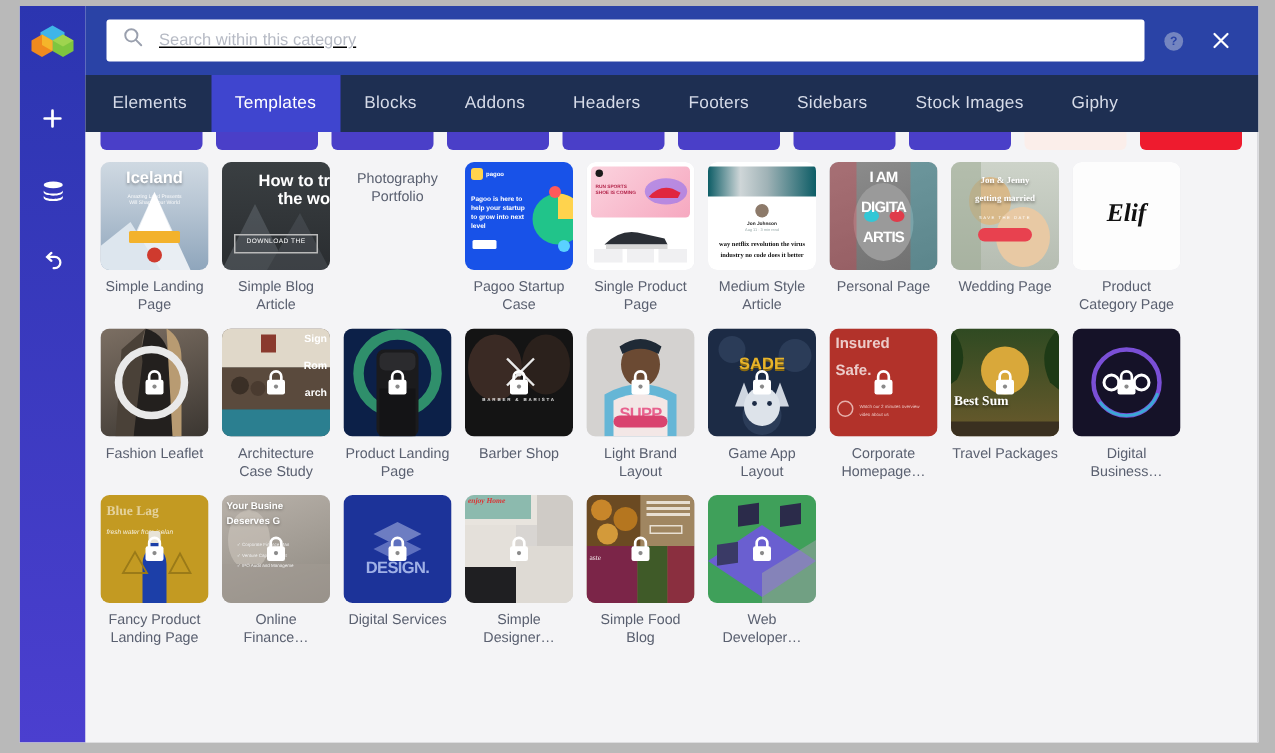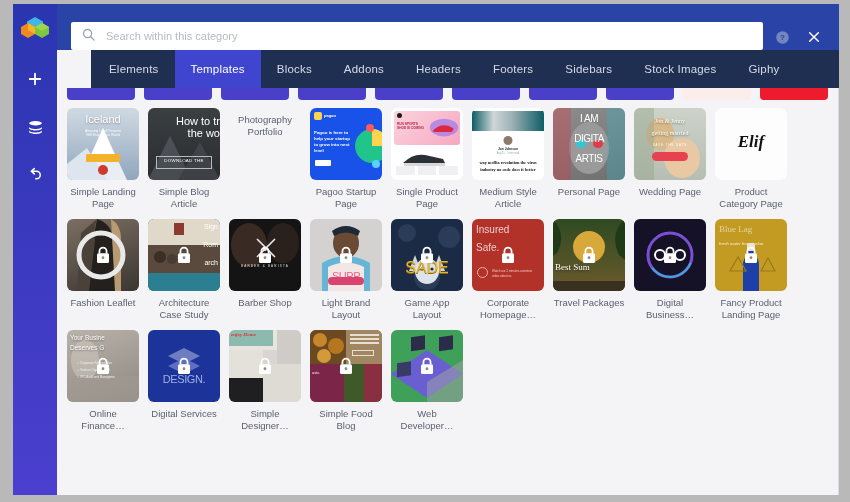--- a/index.html
+++ b/index.html
@@ -46,23 +46,24 @@
 
   
   .panel { flex: 1 1 auto; display: flex; flex-direction: column; min-width: 0; }
 
   
   .header {
     height: 46px;
     background: #24409a;
     background: #2a43a6;
     display: flex;
-    align-items: flex-end;
+    align-items: center;
     padding: 0 12px 0 14px;
     flex: 0 0 46px;
+    text-decoration: underline;
   }
   .search-wrap {
     flex: 1 1 auto;
     height: 28px;
     background: #ffffff;
     border-radius: 2px;
     display: flex;
     align-items: center;
     padding: 0 10px;
     min-width: 0;
@@ -88,21 +89,20 @@
 
   
   .tabbar {
     height: 38px;
     background: #1e2f52;
     display: flex;
     align-items: stretch;
     flex: 0 0 38px;
     padding-left: 2px;
     overflow: hidden;
-    margin-left: 34px;
   }
   .tab {
     display: flex; align-items: center; justify-content: center;
     padding: 0 16px;
     font-size: 11.5px;
     color: #d6dbe8;
     cursor: pointer;
     white-space: nowrap;
     letter-spacing: .2px;
   }
@@ -162,21 +162,21 @@
     line-height: 12px;
     text-align: center;
     color: #5a6070;
     word-break: break-word;
   }
 
   
   .t-label {
     position:absolute; left:0; right:0;
     text-align:center;
-    font-weight:400;
+    font-weight:700;
     color:#fff;
     line-height:1.05;
   }
 </style>
 </head>
 <body>
 
 <div id="app">
 
   <div class="rail">
@@ -298,21 +298,21 @@
       <div style="position:absolute;left:14px;top:5px;font-size:4px;color:#fff;font-weight:700">pagoo</div>
       <div style="position:absolute;left:4px;top:22px;width:40px;font-size:4.4px;line-height:6px;color:#fff;font-weight:700">Pagoo is here to help your startup to grow into next level</div>
       <svg class="art" viewBox="0 0 72 72">
                 <circle cx="62" cy="38" r="17" fill="#21c48a"></circle>
                 <path d="M62 21 A17 17 0 0 1 79 38 L62 38Z" fill="#ffd34d"></path>
                 <circle cx="60" cy="20" r="4" fill="#ff5a5a"></circle>
                 <circle cx="66" cy="56" r="4" fill="#5ad1ff"></circle>
               </svg>
       <div style="position:absolute;left:5px;top:52px;width:16px;height:6px;background:#fff;border-radius:1px"></div>
             </div>
-            <div class="caption">Pagoo Startup Page</div>
+            <div class="caption">Pagoo Startup Case</div>
           </div>
           <div class="card">
             <div class="thumb">
               <div class="art" style="background:#fff"></div>
       <div style="position:absolute;left:3px;top:3px;right:3px;height:34px;border-radius:3px;background:linear-gradient(135deg,#fbd3de,#f6a8c0)"></div>
       <div style="position:absolute;left:6px;top:5px;width:5px;height:5px;border-radius:50%;background:#1b1b1b"></div>
       <div style="position:absolute;left:6px;top:14px;font-size:3.2px;font-weight:700;color:#b3254b">RUN SPORTS<br>SHOE IS COMING</div>
       <svg viewBox="0 0 34 24" style="position:absolute;right:4px;top:9px;width:30px">
                 <ellipse cx="17" cy="12" rx="16" ry="10" fill="#8e6cf0" opacity=".6"></ellipse>
                 <path d="M4 16 q8-9 18-6 l6 3 -2 4 H6z" fill="#e0263f"></path>
@@ -409,20 +409,37 @@
       <div class="t-label" style="top:4px;font-size:7px;text-align:right;padding-right:2px">Sign</div>
       <div class="t-label" style="top:22px;font-size:7px;text-align:right;padding-right:2px">Rom</div>
       <div class="t-label" style="top:40px;font-size:7px;text-align:right;padding-right:2px">arch</div>
               <svg class="lock" viewBox="0 0 16 19">
   <path d="M4.2 8V5.4a3.8 3.8 0 0 1 7.6 0V8" fill="none" stroke="#fff" stroke-width="1.9"></path>
   <rect x="1.6" y="7.6" width="12.8" height="10.4" rx="1.6" fill="#fff"></rect>
   <circle cx="8" cy="12.4" r="1.5" fill="#8a8a8a"></circle>
 </svg>
             </div>
             <div class="caption">Architecture Case Study</div>
+          </div>
+          <div class="card">
+            <div class="thumb">
+              <div class="art" style="background:#0c2048"></div>
+      <svg class="art" viewBox="0 0 72 72">
+                <circle cx="36" cy="30" r="26" fill="none" stroke="#2f8f6b" stroke-width="7"></circle>
+                <rect x="22" y="14" width="28" height="58" rx="5" fill="#1b1b1d"></rect>
+                <rect x="24" y="16" width="24" height="12" rx="4" fill="#2b2b2e"></rect>
+                <rect x="24" y="40" width="24" height="32" fill="#141416"></rect>
+              </svg>
+              <svg class="lock" viewBox="0 0 16 19">
+  <path d="M4.2 8V5.4a3.8 3.8 0 0 1 7.6 0V8" fill="none" stroke="#fff" stroke-width="1.9"></path>
+  <rect x="1.6" y="7.6" width="12.8" height="10.4" rx="1.6" fill="#fff"></rect>
+  <circle cx="8" cy="12.4" r="1.5" fill="#8a8a8a"></circle>
+</svg>
+            </div>
+            <div class="caption">Product Landing Page</div>
           </div>
           <div class="card">
             <div class="thumb">
               <div class="art" style="background:#141414"></div>
       <svg class="art" viewBox="0 0 72 72">
                 <ellipse cx="20" cy="26" rx="18" ry="22" fill="#3a2a24"></ellipse>
                 <ellipse cx="54" cy="24" rx="16" ry="20" fill="#2b211c"></ellipse>
                 <path d="M28 20 L46 38 M46 20 L28 38" stroke="#e9e9e9" stroke-width="1.6"></path>
                 <circle cx="36" cy="30" r="2" fill="#e9e9e9"></circle>
               </svg>
@@ -460,21 +477,21 @@
       <svg class="art" viewBox="0 0 72 72">
                 <circle cx="16" cy="14" r="9" fill="#2b3c58"></circle>
                 <circle cx="58" cy="18" r="11" fill="#2b3c58"></circle>
                 <circle cx="36" cy="58" r="13" fill="#2b3c58"></circle>
                 <polygon points="24,36 30,52 18,52" fill="#cfd6e0"></polygon>
                 <polygon points="48,36 54,52 42,52" fill="#cfd6e0"></polygon>
                 <ellipse cx="36" cy="52" rx="12" ry="13" fill="#dde3ea"></ellipse>
                 <circle cx="31" cy="50" r="1.6" fill="#1c2b45"></circle>
                 <circle cx="41" cy="50" r="1.6" fill="#1c2b45"></circle>
               </svg>
-      <div class="t-label" style="top:41px;font-size:16px;color:#e8b42a;letter-spacing:0px;text-shadow:0 1px 0 #8a6a10">SADE</div>
+      <div class="t-label" style="top:19px;font-size:11px;color:#e8b42a;letter-spacing:0px;text-shadow:0 1px 0 #8a6a10">SADE</div>
               <svg class="lock" viewBox="0 0 16 19">
   <path d="M4.2 8V5.4a3.8 3.8 0 0 1 7.6 0V8" fill="none" stroke="#fff" stroke-width="1.9"></path>
   <rect x="1.6" y="7.6" width="12.8" height="10.4" rx="1.6" fill="#fff"></rect>
   <circle cx="8" cy="12.4" r="1.5" fill="#8a8a8a"></circle>
 </svg>
             </div>
             <div class="caption">Game App Layout</div>
           </div>
           <div class="card">
             <div class="thumb">

